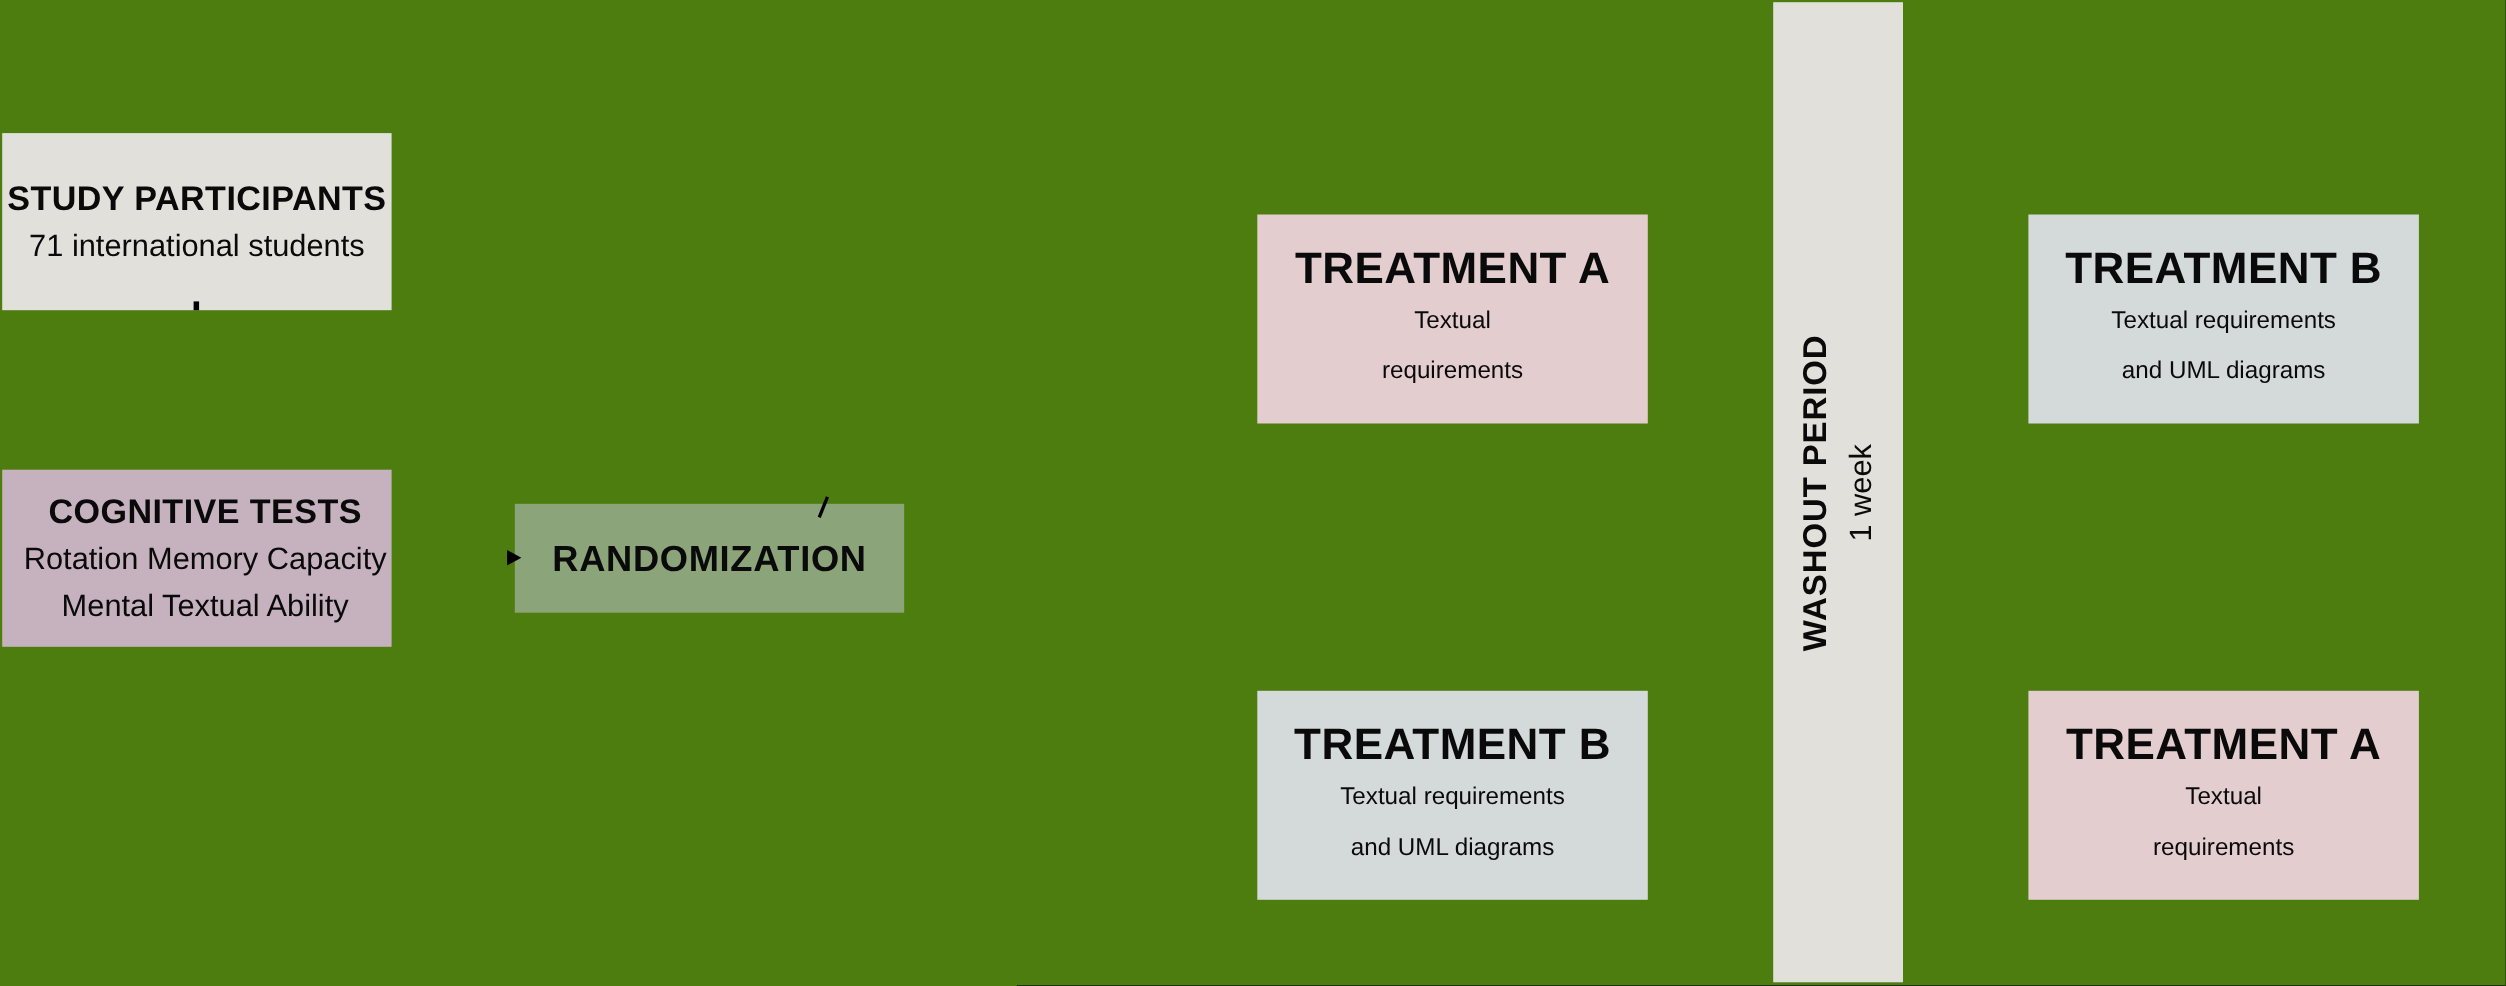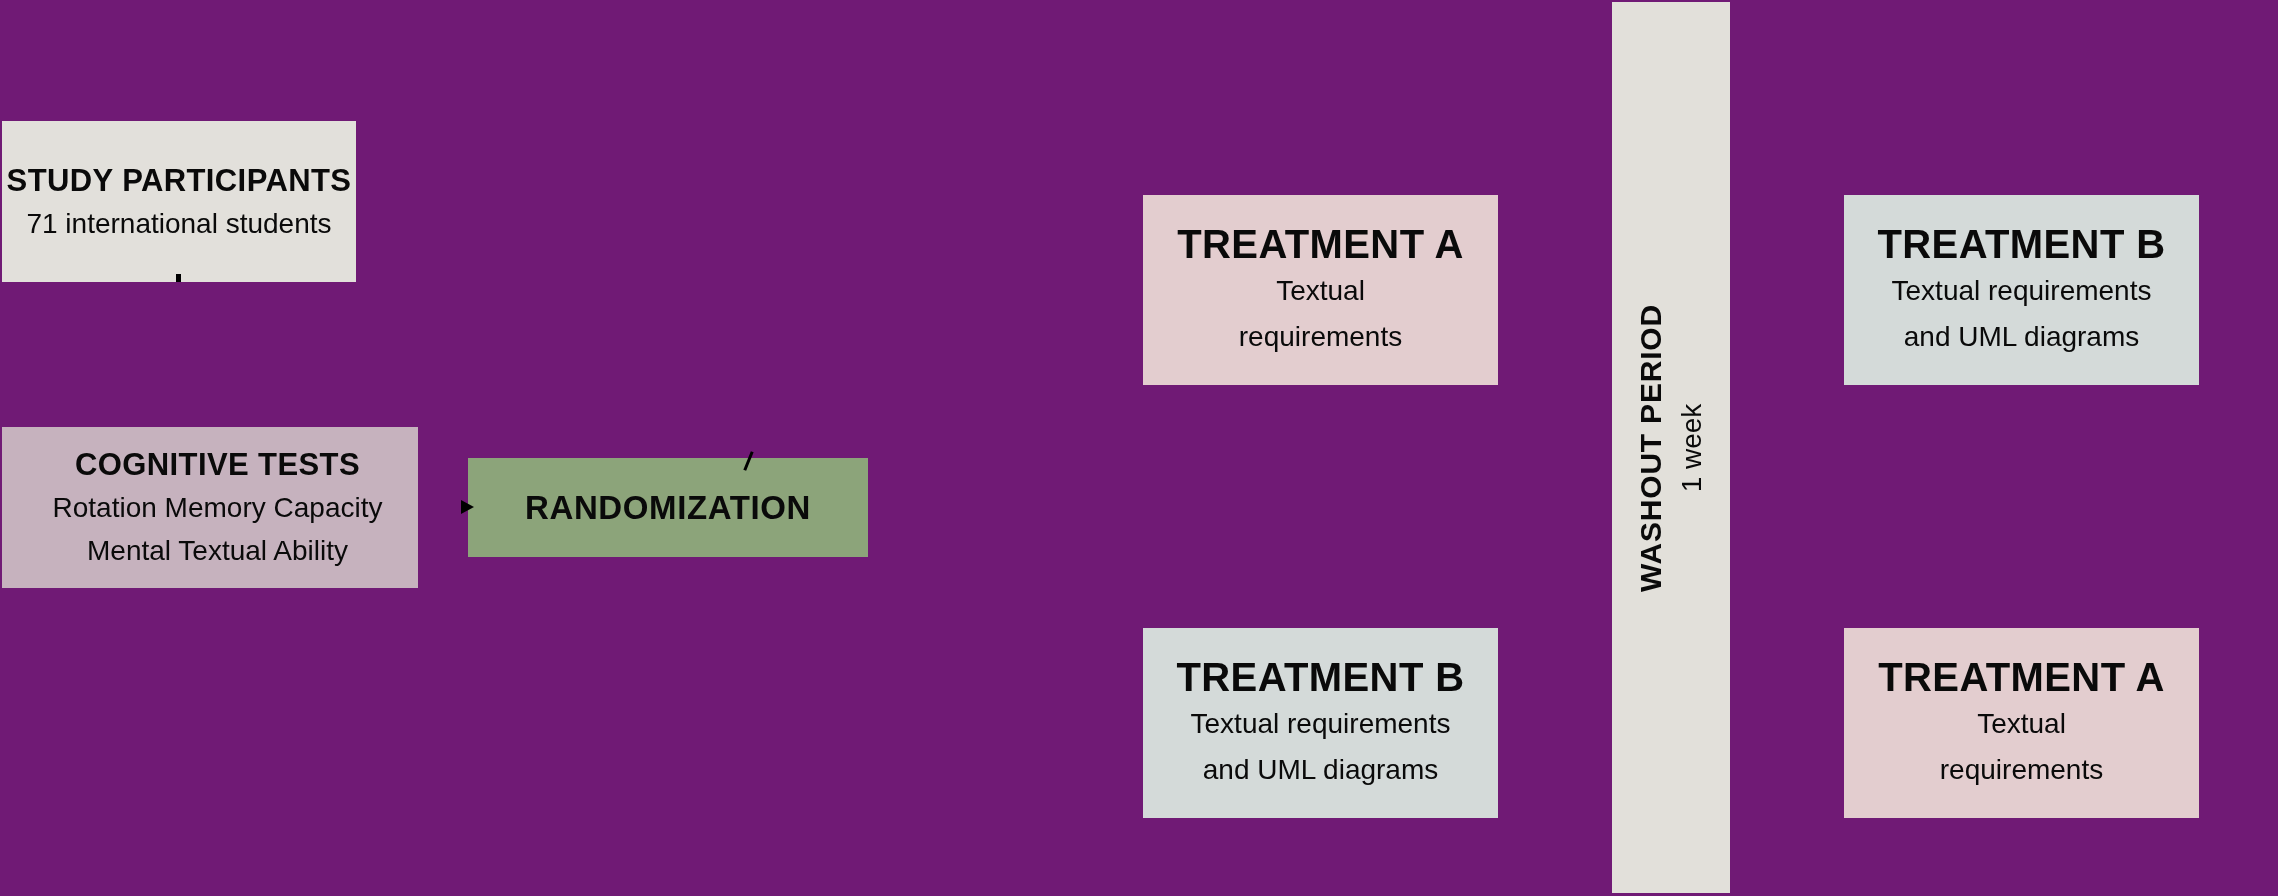--- a/index.html
+++ b/index.html
@@ -5,21 +5,21 @@
   * { margin: 0; padding: 0; box-sizing: border-box; }
   html, body {
     width: 2278px; height: 896px;
     background: #000000;
     font-family: "Liberation Sans", sans-serif;
     overflow: hidden;
   }
   #canvas {
     position: relative;
     width: 2278px; height: 896px;
-    background: #701a75;
+    background: #4d7c0f;
   }
   .node {
     position: absolute;
     display: flex;
     flex-direction: column;
     align-items: center;
     justify-content: center;
     text-align: center;
     color: #0a0a0a;
   }
@@ -30,27 +30,27 @@
     letter-spacing: 0.4px;
     white-space: nowrap;
   }
   .node .title.wrap { white-space: normal; }
   .node .line {
     font-size: 28px;
     line-height: 43px;
     white-space: nowrap;
   }
   .treatment .title { font-size: 40px; line-height: 48px; }
-  .treatment .line  { font-size: 28px; line-height: 46px; }
+  .treatment .line  { font-size: 22px; line-height: 46px; }
   .rand .title { font-size: 33px; letter-spacing: 0.6px; }
 
   
   .pos-study   { left: 2px;    top: 121px; width: 354px; height: 161px; }
-  .pos-cog     { left: 2px;    top: 427px; width: 416px; height: 161px; padding-left: 15px; }
-  .pos-rand    { left: 468px;  top: 458px; width: 400px; height: 99px;  }
+  .pos-cog     { left: 2px;    top: 427px; width: 354px; height: 161px; padding-left: 15px; }
+  .pos-rand    { left: 468px;  top: 458px; width: 354px; height: 99px;  }
   .pos-ta1     { left: 1143px; top: 195px; width: 355px; height: 190px; }
   .pos-tb1     { left: 1143px; top: 628px; width: 355px; height: 190px; }
   .pos-washout { left: 1612px; top: 2px;   width: 118px; height: 891px; }
   .pos-tb2     { left: 1844px; top: 195px; width: 355px; height: 190px; }
   .pos-ta2     { left: 1844px; top: 628px; width: 355px; height: 190px; }
 
   .washout .rotated {
     transform: rotate(-90deg);
     text-align: center;
     white-space: nowrap;

